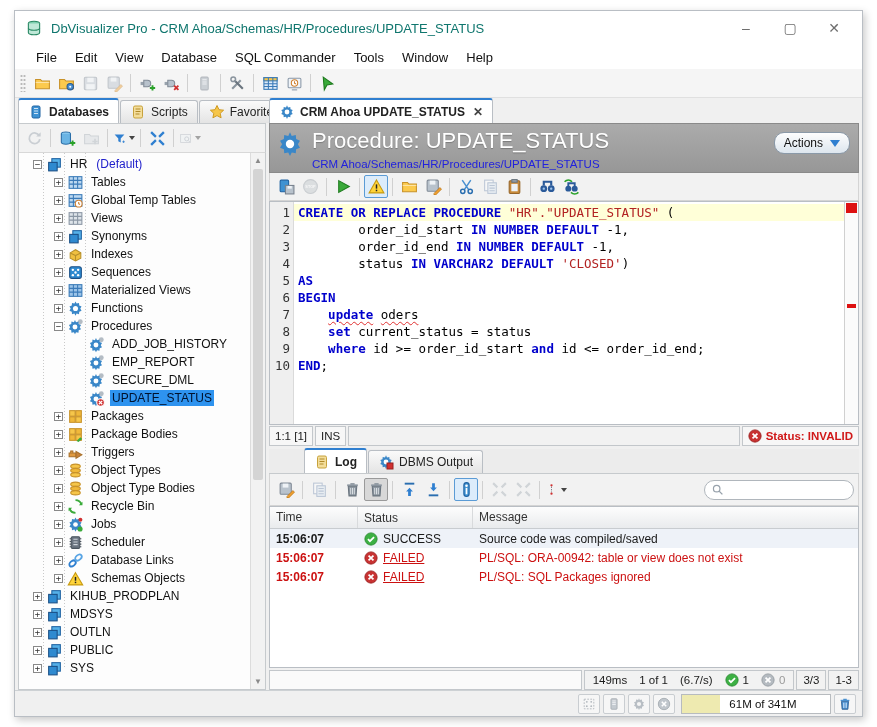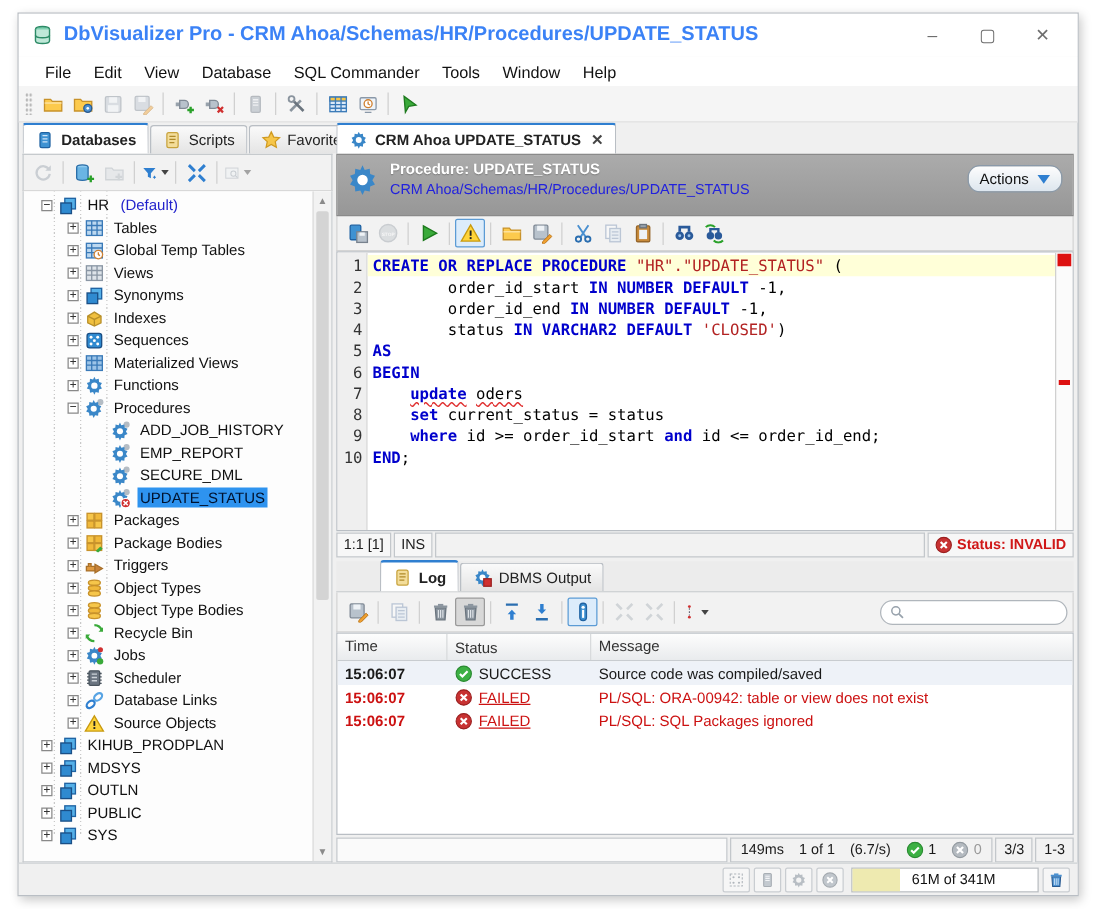--- a/index.html
+++ b/index.html
@@ -4,21 +4,21 @@
 <style>
   * { margin:0; padding:0; box-sizing:border-box; }
   html,body { background:#fff; width:877px; height:727px; overflow:hidden;
     font-family:"Liberation Sans", sans-serif; font-size:12px; color:#1a1a1a; }
   .window { position:absolute; left:14px; top:10px; width:849px; height:707px;
     background:#f0f0f0; border:1px solid #b9bec4; box-shadow:2px 3px 8px rgba(0,0,0,.22);
     display:flex; flex-direction:column; }
   
   .titlebar { height:34px; background:#fff; display:flex; align-items:center; padding:0 6px 0 10px; flex:none; }
   .titlebar .ic { width:18px; height:18px; margin-right:8px; }
-  .title-text { color:#3b82f6; font-size:16px; flex:1; white-space:nowrap; overflow:hidden;font-weight:bold; }
+  .title-text { color:#0f766e; font-size:13px; flex:1; white-space:nowrap; overflow:hidden; }
   .winbtn { width:44px; height:28px; display:flex; align-items:center; justify-content:center;
     color:#6e6e6e; font-size:14px; cursor:default; }
   
   .menubar { height:24px; background:#fff; display:flex; align-items:center; padding-left:12px; flex:none; }
   .menu-item { padding:3px 9px; font-size:13px; color:#111; }
   
   .toolbar { height:29px; background:#f5f5f5; border-bottom:1px solid #e0e0e0;
     display:flex; align-items:center; padding:0 4px; flex:none; }
   .grip { width:6px; height:18px; margin:0 4px 0 1px;
     background-image:radial-gradient(circle, #b9b9b9 1px, transparent 1.2px);
@@ -71,21 +71,21 @@
     border-left:1px solid #dcdcdc; }
   .vscroll .arrow { height:15px; display:flex; align-items:center; justify-content:center;
     color:#8a8a8a; font-size:8px; }
   .vscroll .thumb { position:absolute; left:2px; right:2px; top:16px; height:58%;
     background:#d4d4d4; border-radius:2px; }
   .vscroll .arrow.bottom { position:absolute; bottom:0; left:0; right:0; }
   
   .obj-header { height:50px; flex:none; background:linear-gradient(#ababab,#979797);
     border:1px solid #8a8a8a; display:flex; padding:4px 8px 4px 6px; position:relative; }
   .obj-header .ic.big { width:28px; height:28px; margin:2px 8px 0 0; }
-  .obj-title { color:#fff; font-size:12px; font-weight:bold; text-shadow:0 1px 1px rgba(0,0,0,.25); }
+  .obj-title { color:#fff; font-size:22px; font-weight:normal; text-shadow:0 1px 1px rgba(0,0,0,.25); }
   .obj-breadcrumb { color:#2222dd; font-size:11.5px; margin-top:4px; }
   .actions-btn { position:absolute; right:8px; top:8px; height:22px; padding:0 9px;
     display:flex; align-items:center; background:linear-gradient(#fdfdfd,#dde6ee);
     border:1px solid #8a99a8; border-radius:10px; font-size:12px; color:#111; }
   .actions-btn .bluecaret { width:0; height:0; border-left:5px solid transparent;
     border-right:5px solid transparent; border-top:7px solid #2f7fd0; margin-left:7px; }
   
   .editor-tabs { background:#ececec; border-bottom:1px solid #c6cacd; }
   .ed-toolbar { height:28px; background:#f2f2f2; border:1px solid #d4d4d4; border-top:none;
     display:flex; align-items:center; padding:0 4px; flex:none; }
@@ -637,21 +637,21 @@
             </div>
             <div class="trow" style="padding-left:35px">
               <span class="exp">+</span>
               <span class="ic">
                 <svg viewBox="0 0 16 16">
                   <path d="M8 2.5L14.8 14H1.2z" fill="#ffd43a" stroke="#c89a10"></path>
                   <rect x="7.3" y="6.5" width="1.4" height="3.6" fill="#222"></rect>
                   <rect x="7.3" y="11" width="1.4" height="1.4" fill="#222"></rect>
                 </svg>
               </span>
-              <span class="tlabel ">Source Objects</span>
+              <span class="tlabel ">Schemas Objects</span>
             </div>
             <div class="trow" style="padding-left:14px">
               <span class="exp">+</span>
               <span class="ic">
                 <svg viewBox="0 0 16 16">
                   <rect x="5.5" y="2.5" width="8" height="8" fill="#55b0e8" stroke="#1f62a2"></rect>
                   <rect x="2.5" y="6" width="8" height="8" fill="#2f8ad0" stroke="#1a4f86"></rect>
                 </svg>
               </span>
               <span class="tlabel ">KIHUB_PRODPLAN</span>

